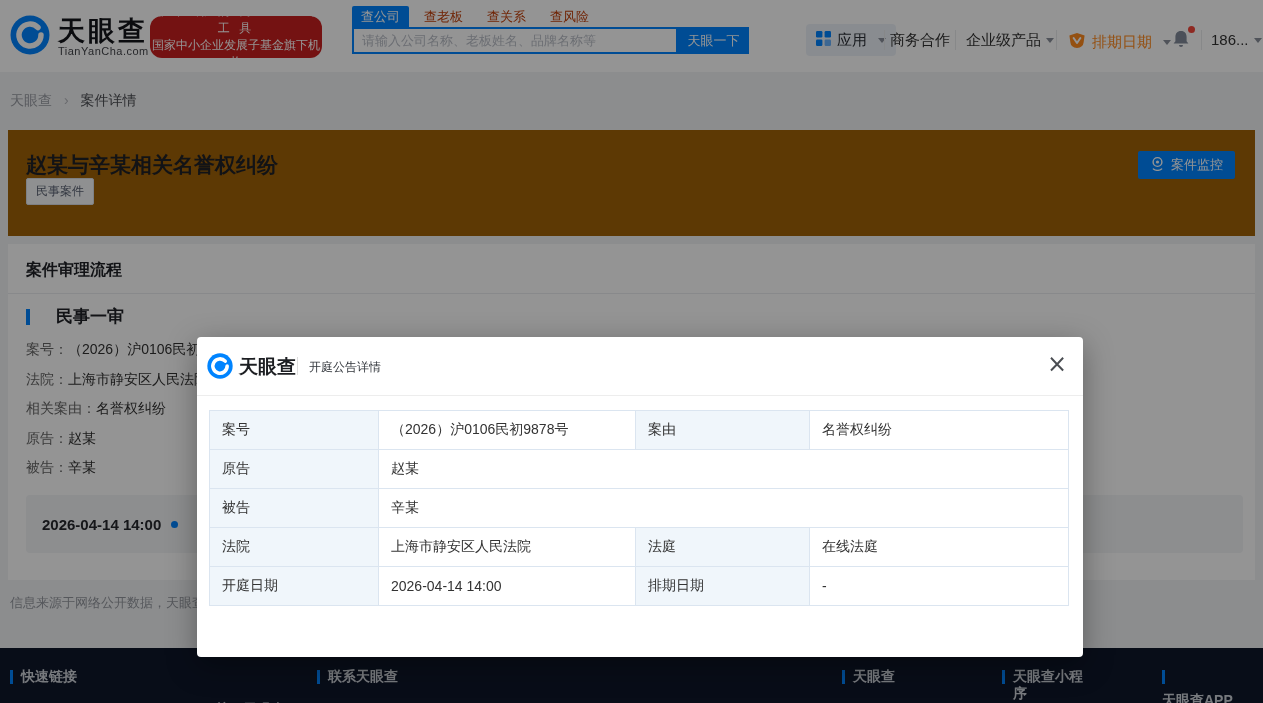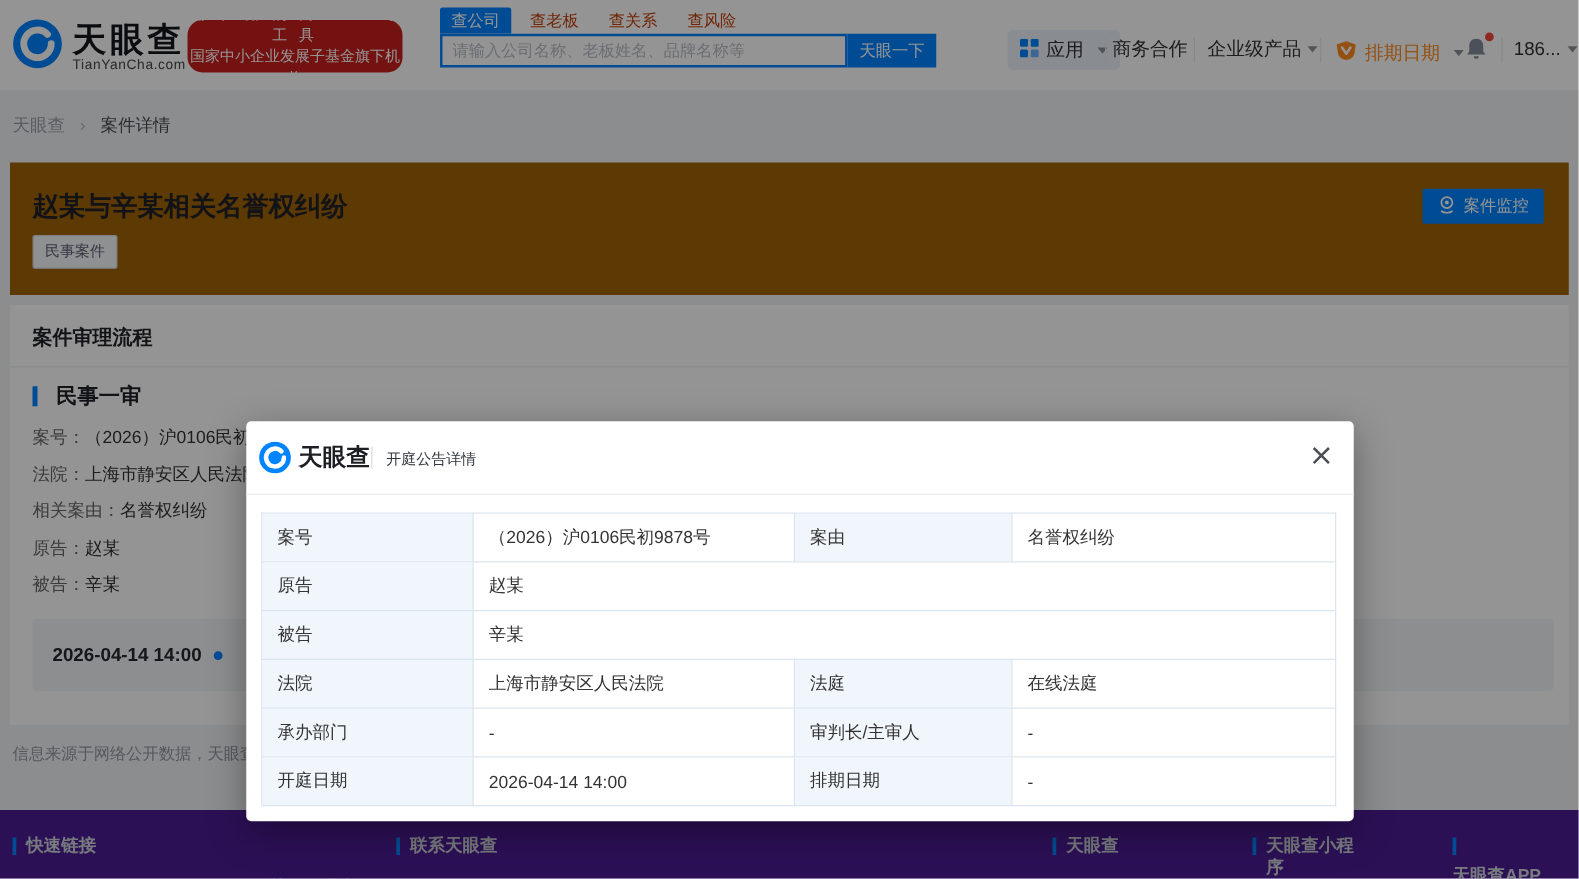--- a/index.html
+++ b/index.html
@@ -33,42 +33,42 @@
   .bell-wrap{position:absolute;left:1172px;top:29px;width:22px;height:22px;cursor:pointer;}
   .bell-dot{position:absolute;right:-1px;top:-3px;width:7px;height:7px;border-radius:50%;background:#f5483b;}
   
   .breadcrumb{position:absolute;left:10px;top:92px;font-size:14px;color:#989ca3;}
   .crumb-home{cursor:pointer;}
   .crumb-sep{margin:0 8px;color:#b3b6bb;}
   .crumb-current{color:#4a4d52;}
   
   .title-card{position:absolute;left:8px;right:8px;top:130px;height:106px;background:#a16207;}
   .case-title{position:absolute;left:18px;top:21px;font-size:21px;font-weight:bold;color:#1f2126;}
-  .case-badge{position:absolute;left:18px;top:58px;font-size:12px;color:#596172;border:1px solid #d9dde4;
+  .case-badge{position:absolute;left:18px;top:48px;font-size:12px;color:#596172;border:1px solid #d9dde4;
               background:#f7f8fa;padding:4px 9px;border-radius:2px;}
   .monitor-btn{position:absolute;right:20px;top:21px;height:28px;background:#0084ff;color:#fff;font-size:13px;
                border-radius:2px;display:flex;align-items:center;gap:6px;padding:0 12px;cursor:pointer;}
   
   .main-card{position:absolute;left:8px;right:8px;top:244px;height:336px;background:#fff;}
   .section-title{position:absolute;left:18px;top:16px;font-size:16px;font-weight:bold;color:#1f2126;}
   .section-divider{position:absolute;left:0;right:0;top:49px;height:1px;background:#ebedf0;}
   .stage{position:absolute;left:18px;top:61px;font-size:17px;font-weight:bold;color:#1f2126;
-         display:flex;align-items:center;gap:15px;}
+         display:flex;align-items:center;gap:26px;}
   .stage-bar{width:4px;height:16px;background:#0084ff;}
   .detail-list{position:absolute;left:18px;top:95px;font-size:14px;}
   .detail-row{margin-bottom:8.5px;line-height:21px;}
   .detail-label{color:#666;}
   .detail-value{color:#333;}
   .timeline-box{position:absolute;left:18px;right:12px;top:251px;height:58px;background:#f3f5f7;border-radius:4px;}
   .timeline-entry{position:absolute;left:16px;top:0;height:58px;display:flex;align-items:center;gap:10px;
                   font-size:15px;font-weight:bold;color:#26282d;cursor:pointer;}
   .timeline-dot{width:7px;height:7px;border-radius:50%;background:#0084ff;}
   .disclaimer{position:absolute;left:10px;top:594px;font-size:13px;color:#94989f;}
   
-  .footer{position:absolute;left:0;top:648px;width:100%;height:55px;background:#4c1d95;}
+  .footer{position:absolute;left:0;top:648px;width:100%;height:55px;background:#0f172a;}
   .footer-item{position:absolute;top:20px;display:flex;gap:8px;font-size:14px;font-weight:bold;
                color:#ced2d9;line-height:17px;}
   .footer-bar{width:3px;height:14px;background:#0084ff;margin-top:2px;flex:none;}
   .f1{left:10px;}.f2{left:204px;margin-top:33px;}.f3{left:317px;justify-content:center;}.f4{left:842px;}.f5{left:1002px;width:86px;}.f6{left:1162px;flex-direction:column;}
   
   .overlay{position:absolute;left:0;top:0;width:100%;height:100%;background:rgba(0,0,0,.42);z-index:40;}
   .modal{position:absolute;left:197px;top:337px;width:886px;height:320px;background:#fff;border-radius:4px;
          z-index:50;box-shadow:0 8px 30px rgba(0,0,0,.35);}
   .modal-header{position:absolute;left:0;top:0;right:0;height:58px;border-bottom:1px solid #ededed;}
   .modal-logo{position:absolute;left:10px;top:16px;}
@@ -264,26 +264,20 @@
         <td class="lbl">被告</td>
         <td colspan="3">辛某</td>
       </tr>
       <tr>
         <td class="lbl">法院</td>
         <td>上海市静安区人民法院</td>
         <td class="lbl">法庭</td>
         <td>在线法庭</td>
       </tr>
       <tr>
-        <td class="lbl">承办部门</td>
-        <td>-</td>
-        <td class="lbl">审判长/主审人</td>
-        <td>-</td>
-      </tr>
-      <tr>
         <td class="lbl">开庭日期</td>
         <td>2026-04-14 14:00</td>
         <td class="lbl">排期日期</td>
         <td>-</td>
       </tr>
     </tbody>
       </table>
   </div>
 
 </div>

